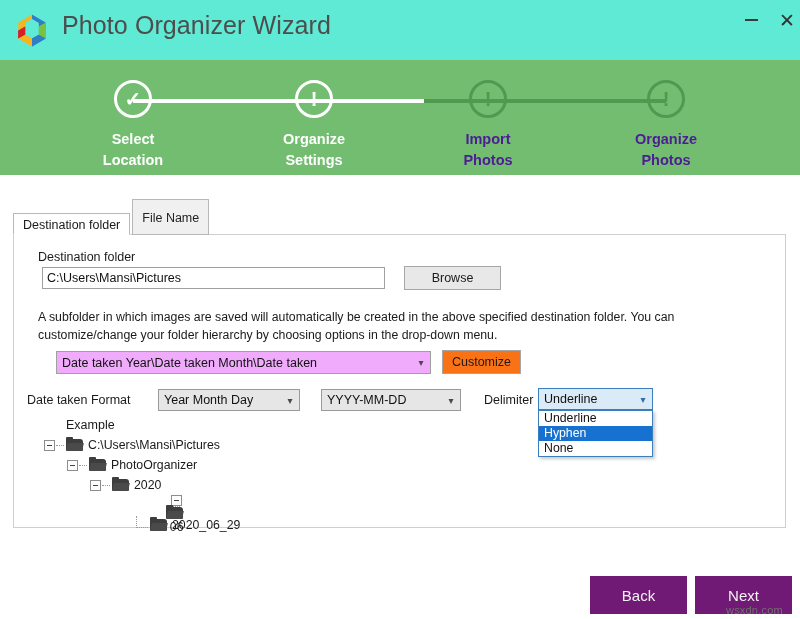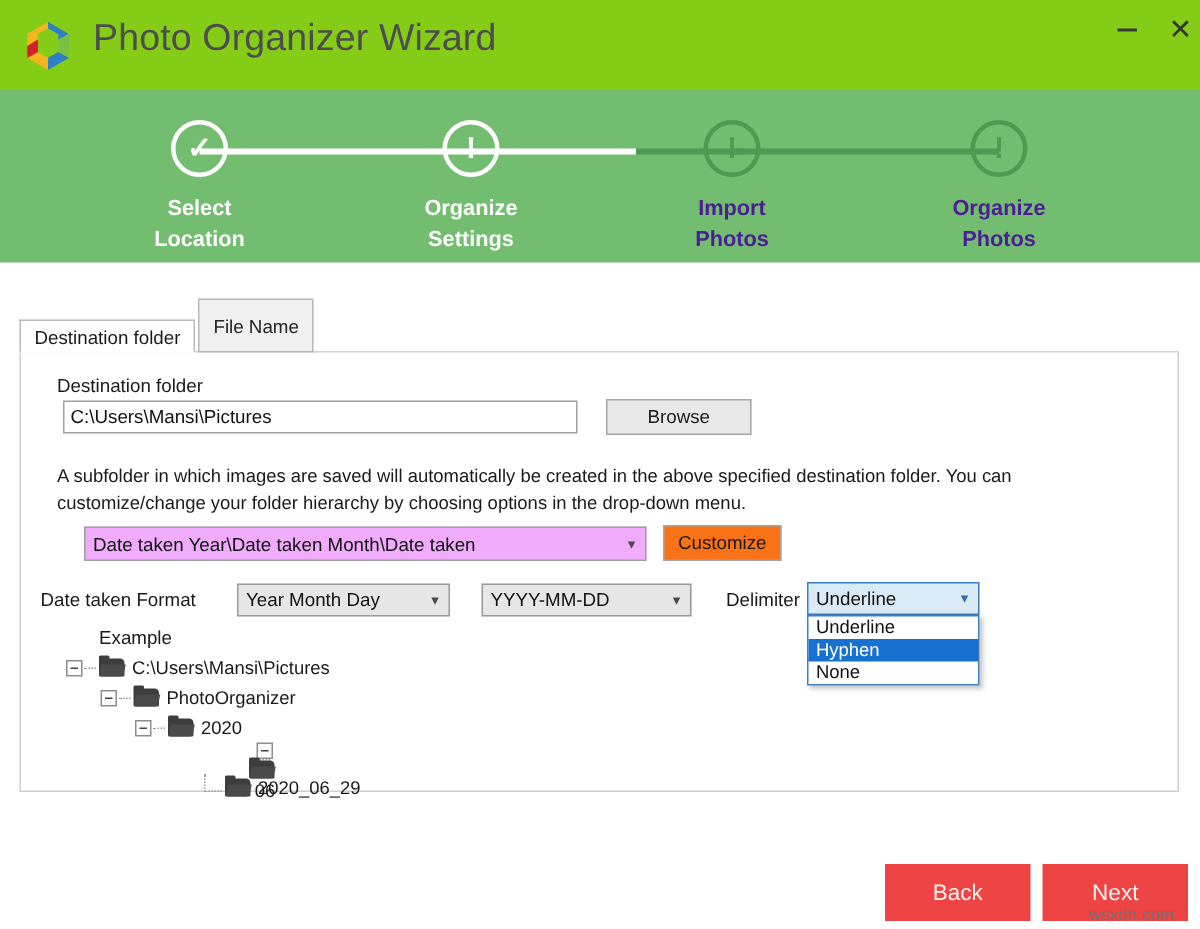--- a/index.html
+++ b/index.html
@@ -14,21 +14,21 @@
   #app {
     position: relative;
     width: 800px; height: 619px;
     background: #ffffff;
   }
 
   
   #titlebar {
     position: absolute; left: 0; top: 0;
     width: 800px; height: 60px;
-    background: #84cc16;
+    background: #5eead4;
   }
   #logo {
     position: absolute; left: 13px; top: 12px;
     width: 38px; height: 38px;
   }
   #app-title {
     position: absolute; left: 62px; top: 11px;
     font-size: 25px; color: #4d4d4d;
     letter-spacing: 0.1px;
     white-space: nowrap;
@@ -276,21 +276,21 @@
     width: 16px; height: 8px;
     background: #4a4a4a;
     transform: skewX(-12deg);
     border-radius: 0 0 2px 2px;
   }
 
   
   .gbtn {
     position: absolute;
     height: 38px; width: 97px;
-    background: #ef4444;
+    background: #701a75;
     border: none;
     color: #f2f2f2;
     font-family: "Liberation Sans", sans-serif;
     font-size: 15px;
     cursor: default;
   }
   #back-btn { left: 590px; top: 576px; }
   #next-btn { left: 695px; top: 576px; }
 
   #watermark {

